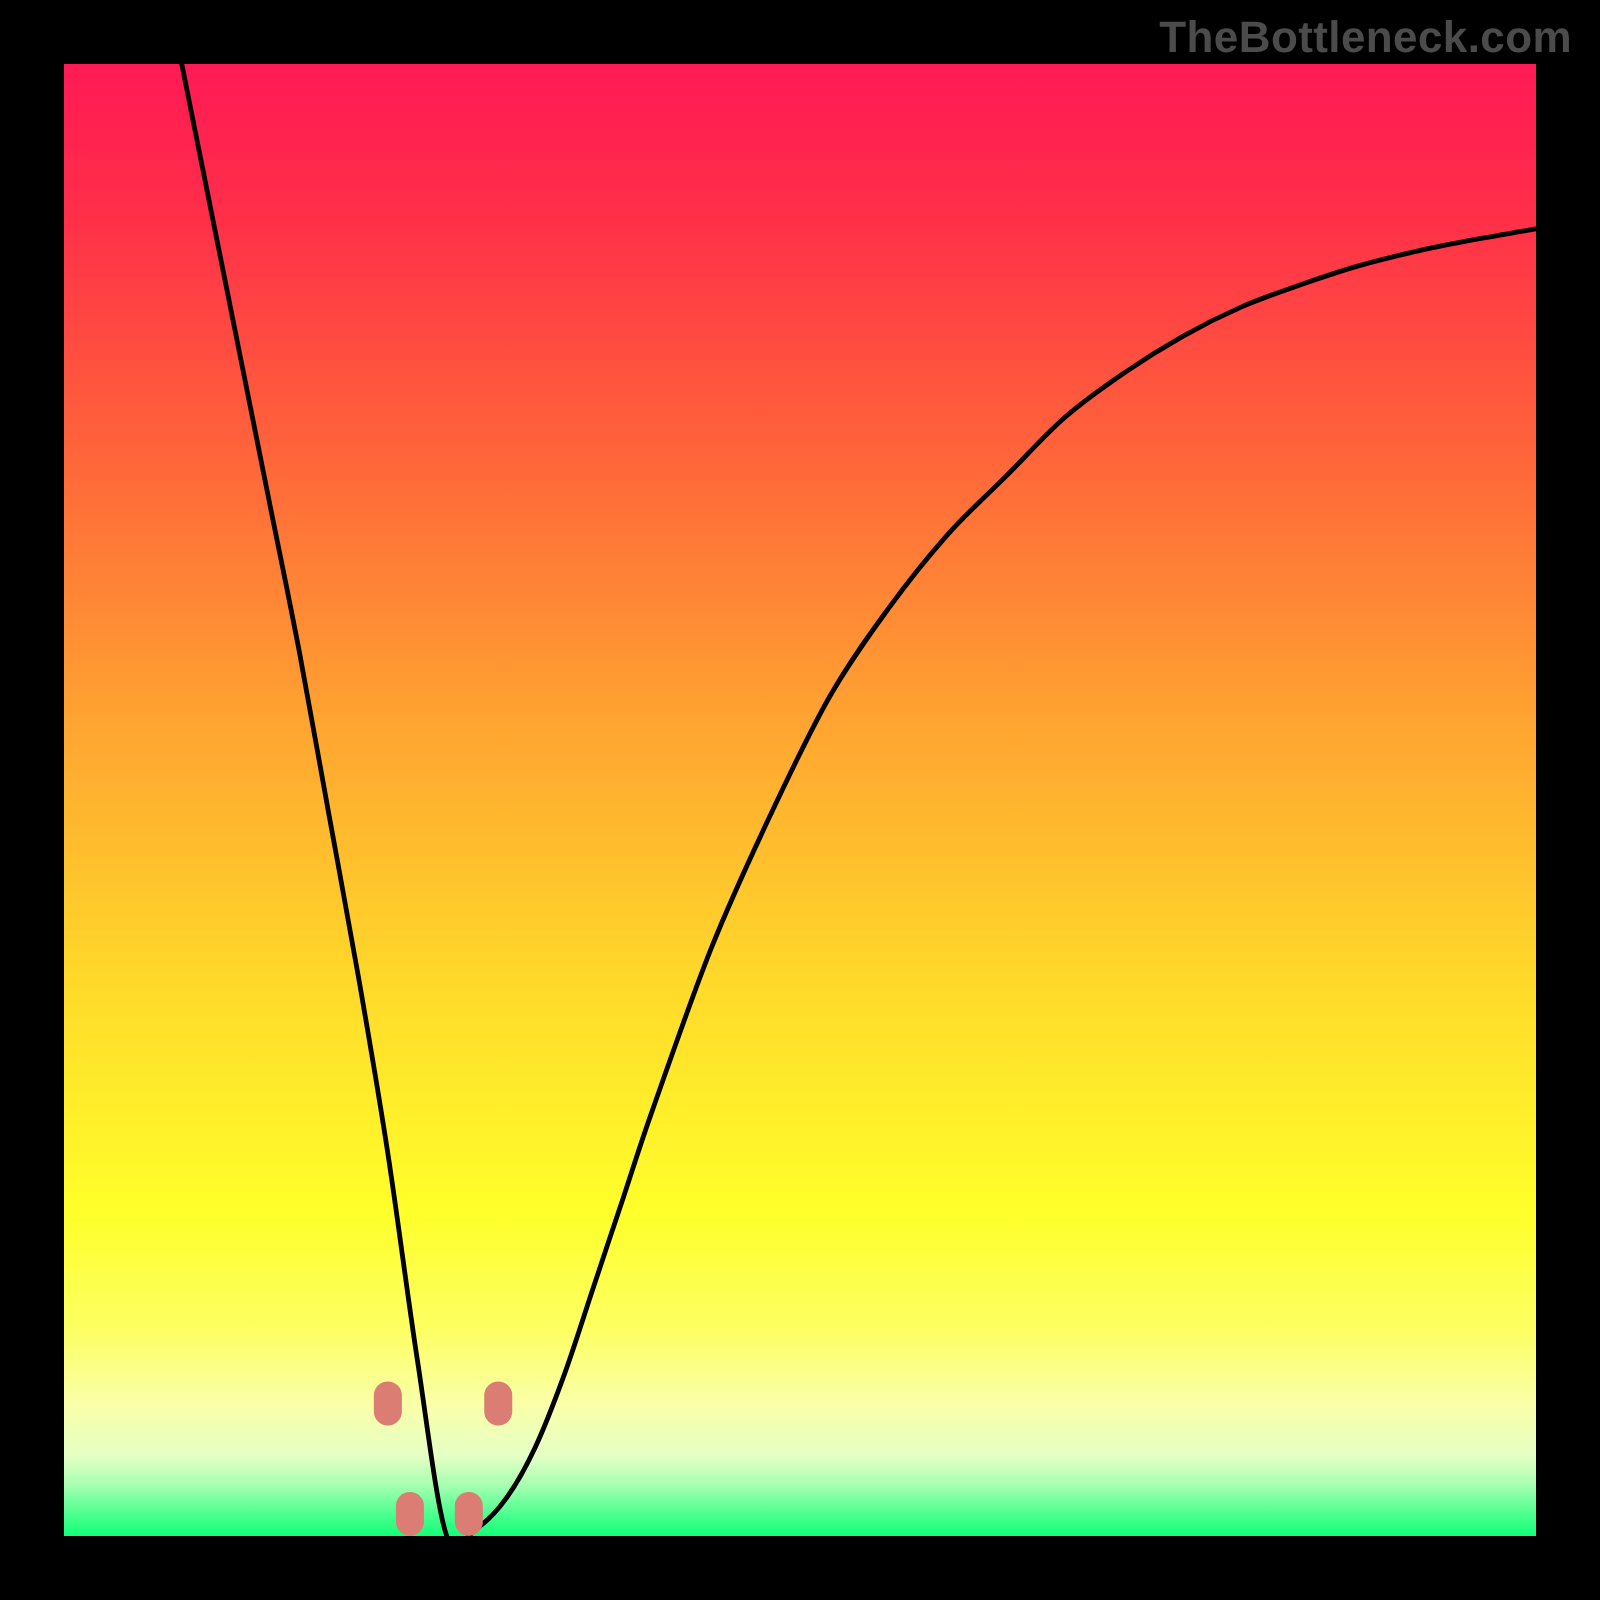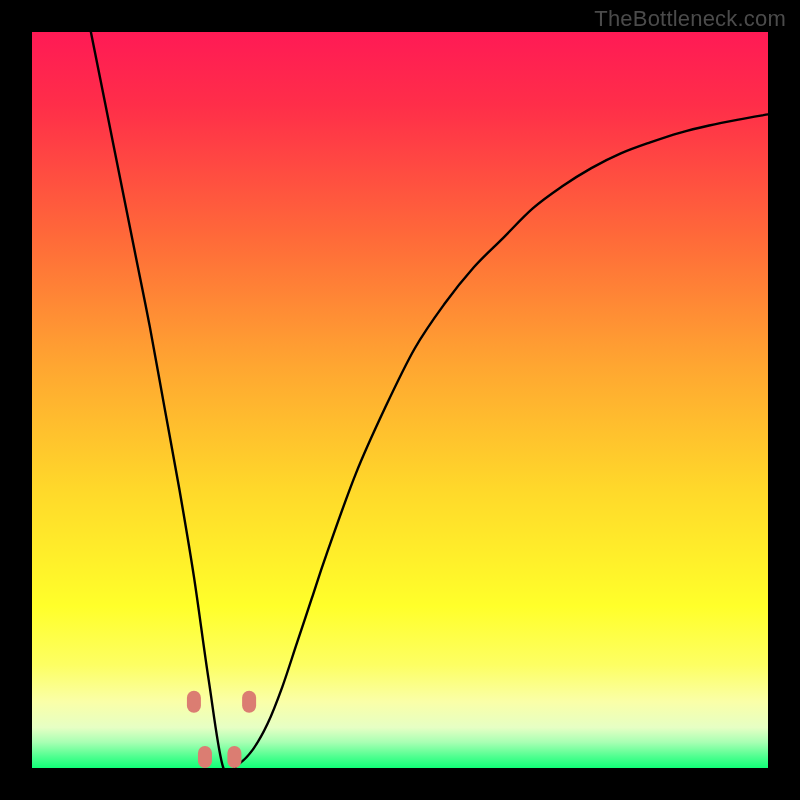--- a/index.html
+++ b/index.html
@@ -40,21 +40,21 @@
     width: 736px;
     height: 736px;
     overflow: visible;
   }
   .watermark {
     position: absolute;
     top: 6px;
     right: 14px;
     color: #4b4b4b;
     font-size: 22px;
-    font-weight: 400;
+    font-weight: 700;
     letter-spacing: 0.2px;
     user-select: none;
   }
 </style>
 </head>
 <body>
 
 <div class="frame">
   <div class="plot-area">
     <svg class="gradient" viewBox="0 0 736 736" preserveAspectRatio="none">

